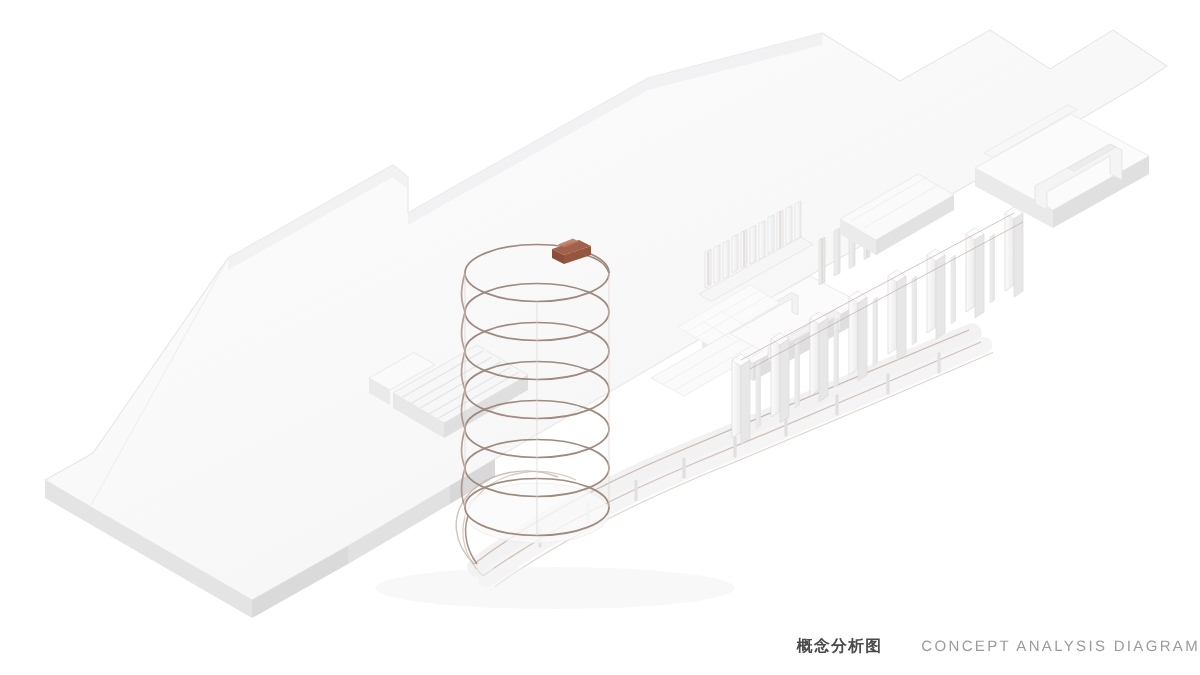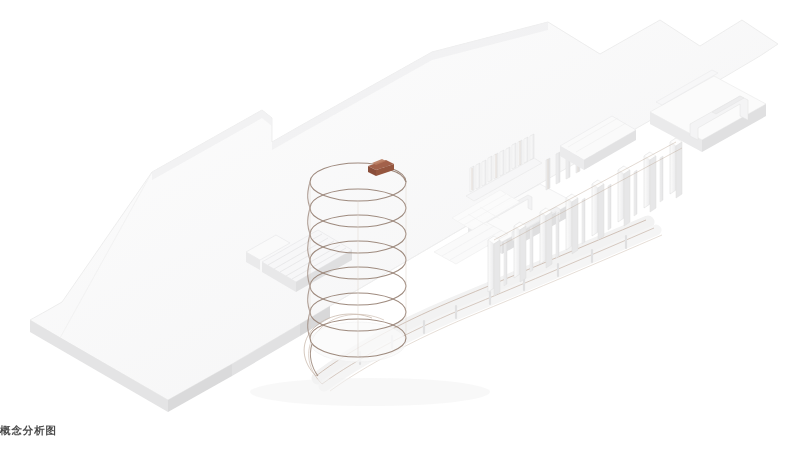--- a/index.html
+++ b/index.html
@@ -1,21 +1,21 @@
 <!DOCTYPE html>
 <html><head>
 <meta charset="utf-8">
 <style>
   html,body{margin:0;padding:0;background:#ffffff;}
   body{width:800px;height:450px;overflow:hidden;
        font-family:"Liberation Sans","DejaVu Sans",sans-serif;}
   #stage{position:relative;width:800px;height:450px;background:#ffffff;}
   #scene{position:absolute;inset:0;}
   #caption{position:absolute;left:0;right:0;top:424px;
-           display:flex;justify-content:flex-start;align-items:baseline;gap:26px;}
+           display:flex;justify-content:flex-end;align-items:baseline;gap:26px;}
   #caption .cn{font-size:10.5px;color:#4a4a4a;font-weight:700;letter-spacing:.9px;
                font-family:"DejaVu Sans","Liberation Sans",sans-serif;}
   #caption .en{font-size:10px;color:#9b9b9b;letter-spacing:1.55px;font-weight:400;}
 </style>
 </head>
 <body>
 
 <div id="stage">
 
   <svg id="scene" viewBox="0 0 800 450">
@@ -306,15 +306,16 @@
         </g>
       </g>
 
       <ellipse cx="370" cy="392" rx="120" ry="14" fill="#f2f2f2" opacity="0.55"></ellipse>
 
     </g>
   </svg>
 
   <div id="caption">
     <span class="cn">概念分析图</span>
+    <span class="en">CONCEPT ANALYSIS DIAGRAM</span>
   </div>
 
 </div>
 
 </body></html>

